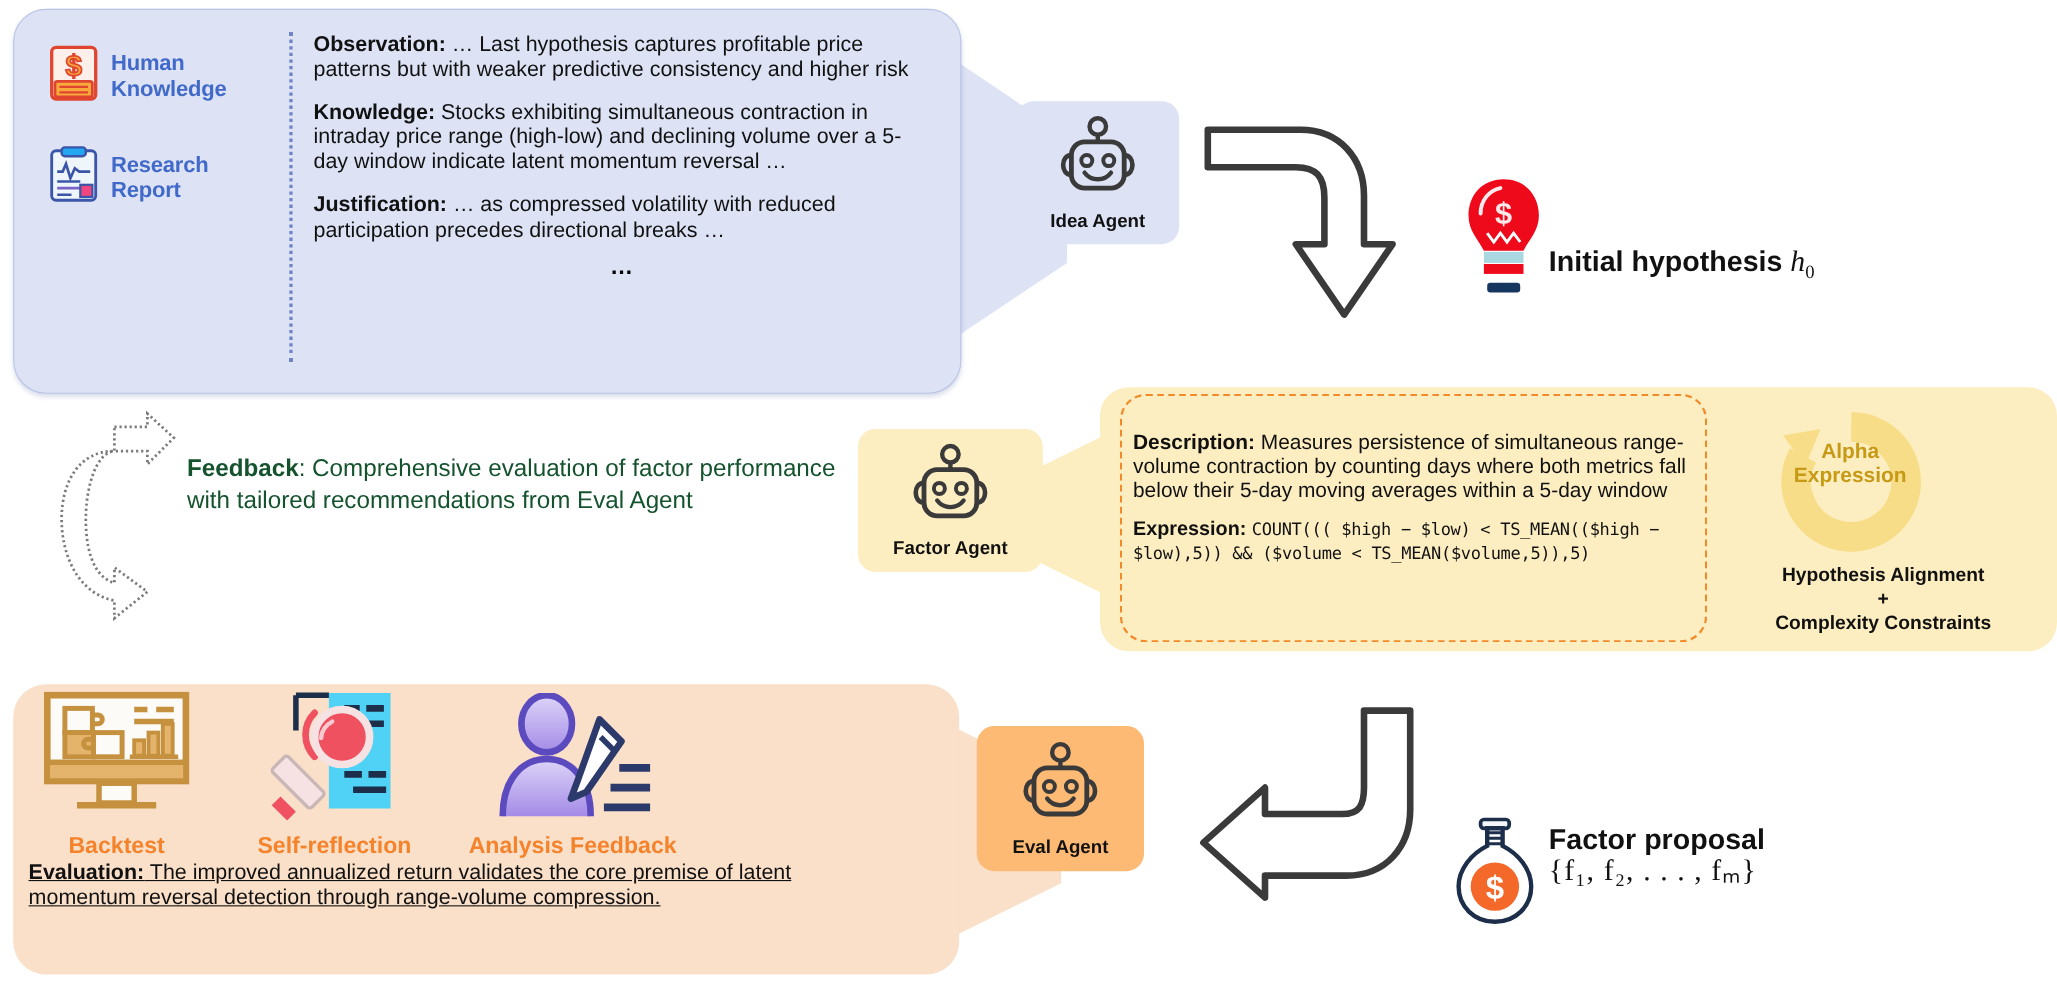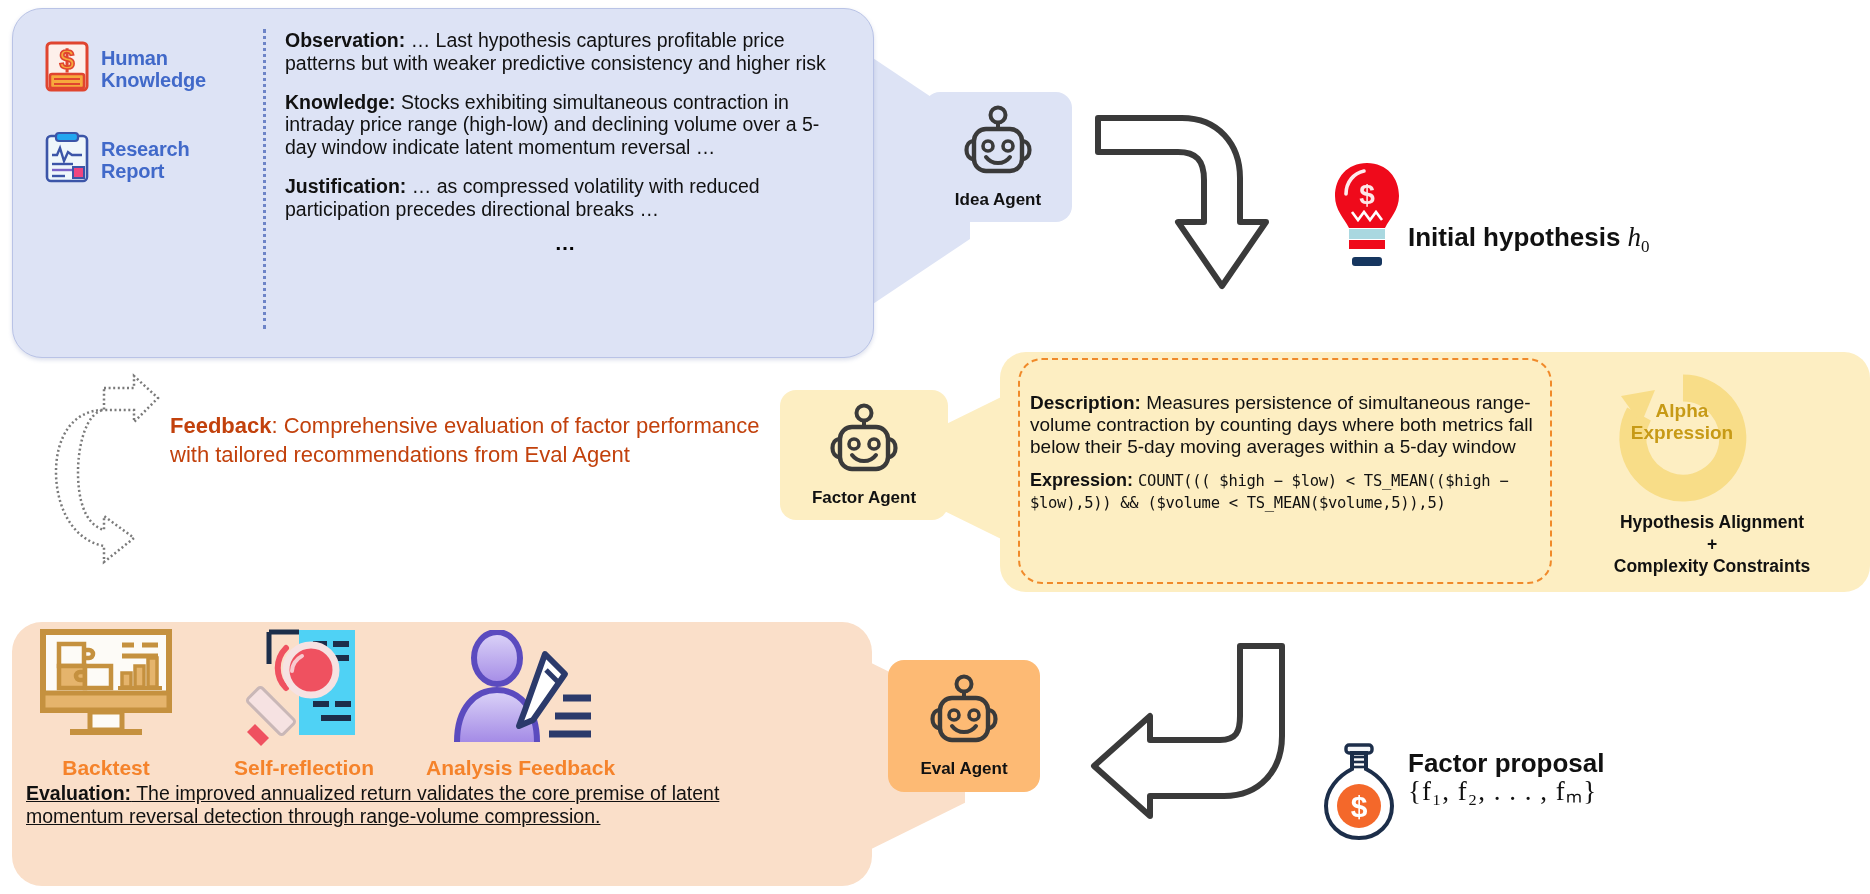--- a/index.html
+++ b/index.html
@@ -94,21 +94,21 @@
   .eval-cap{
     color:#f5832b;font-weight:bold;font-size:21px;margin-top:4px;white-space:nowrap;
   }
   .eval-text{
     left:26px;top:782px;width:700px;font-size:19.5px;line-height:1.2;color:#111;text-decoration:underline;
   }
 
   
   #feedback-arrow{left:38px;top:372px;width:130px;height:200px;}
   .feedback-text{
-    left:170px;top:412px;width:610px;font-size:22px;line-height:1.3;color:#c2410c;
+    left:170px;top:412px;width:610px;font-size:22px;line-height:1.3;color:#14532d;
   }
 
   
   .hyp-label{left:1408px;top:222px;font-size:26px;font-weight:bold;color:#111;}
   .hyp-sym{font-family:"Liberation Serif", serif;font-style:italic;font-weight:normal;font-size:27px;}
   .hyp-sub{font-size:17px;vertical-align:sub;font-style:normal;}
   .prop-label{left:1408px;top:750px;font-size:26px;font-weight:bold;color:#111;line-height:1.05;}
   .prop-set{font-family:"Liberation Serif", serif;font-weight:normal;font-size:27px;letter-spacing:1px;}
 </style>
 </head>

